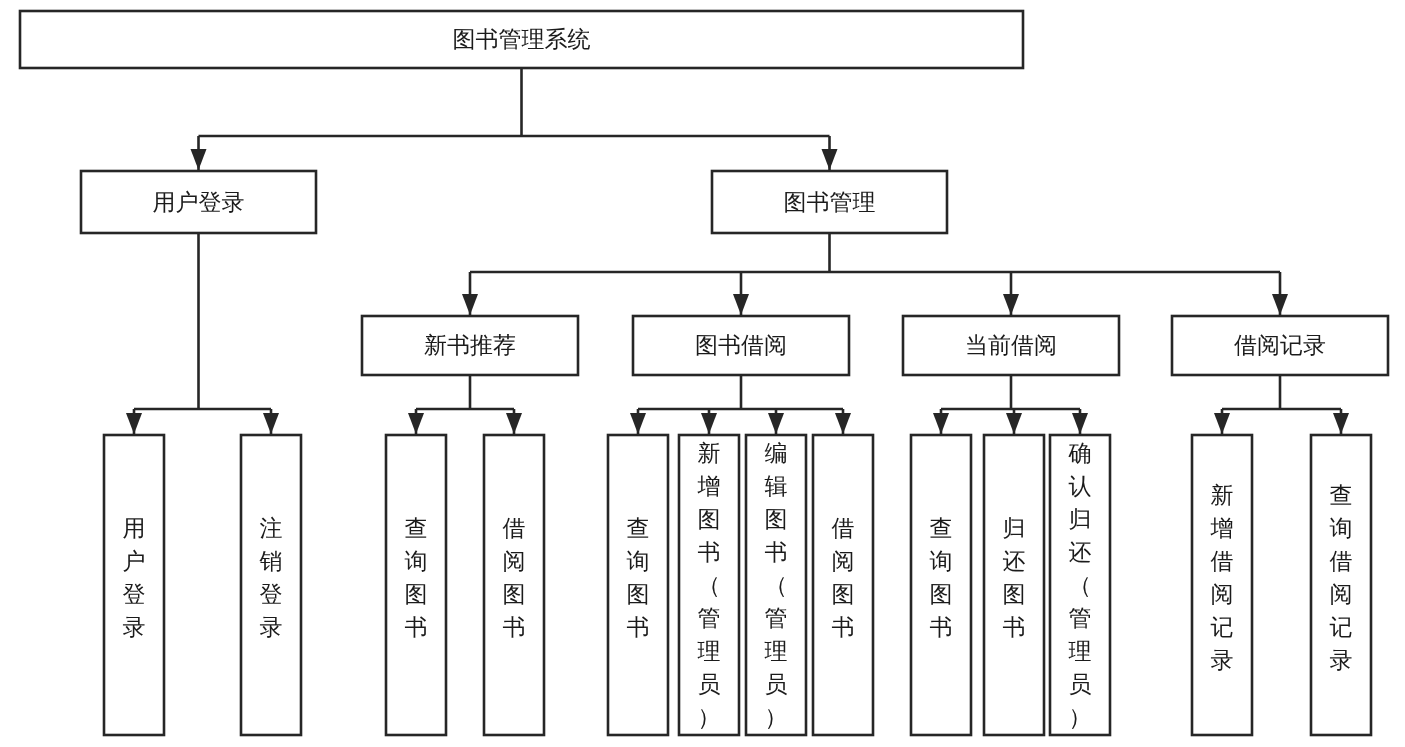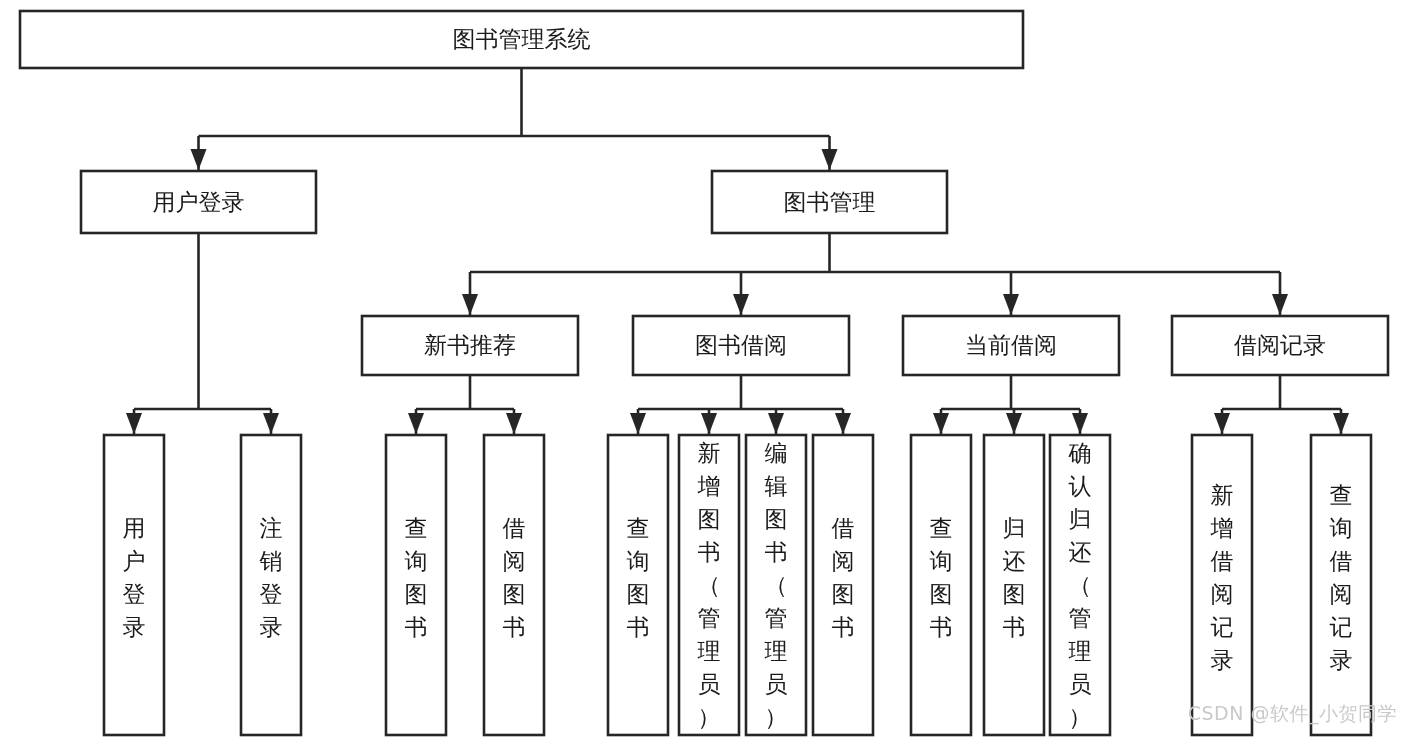--- a/index.html
+++ b/index.html
@@ -202,14 +202,13 @@
         <g>
           <rect x="1192" y="435" width="60" height="300" class="node-box"></rect>
           <text x="1222" class="node-label-vertical"><tspan x="1222" y="503">新</tspan><tspan x="1222" y="536">增</tspan><tspan x="1222" y="569">借</tspan><tspan x="1222" y="602">阅</tspan><tspan x="1222" y="635">记</tspan><tspan x="1222" y="668">录</tspan></text>
         </g>
         <g>
           <rect x="1311" y="435" width="60" height="300" class="node-box"></rect>
           <text x="1341" class="node-label-vertical"><tspan x="1341" y="503">查</tspan><tspan x="1341" y="536">询</tspan><tspan x="1341" y="569">借</tspan><tspan x="1341" y="602">阅</tspan><tspan x="1341" y="635">记</tspan><tspan x="1341" y="668">录</tspan></text>
         </g>
       </g>
   </svg>
-  <div class="watermark-text">CSDN @软件_小贺同学</div>
 </div>
 
 </body></html>

